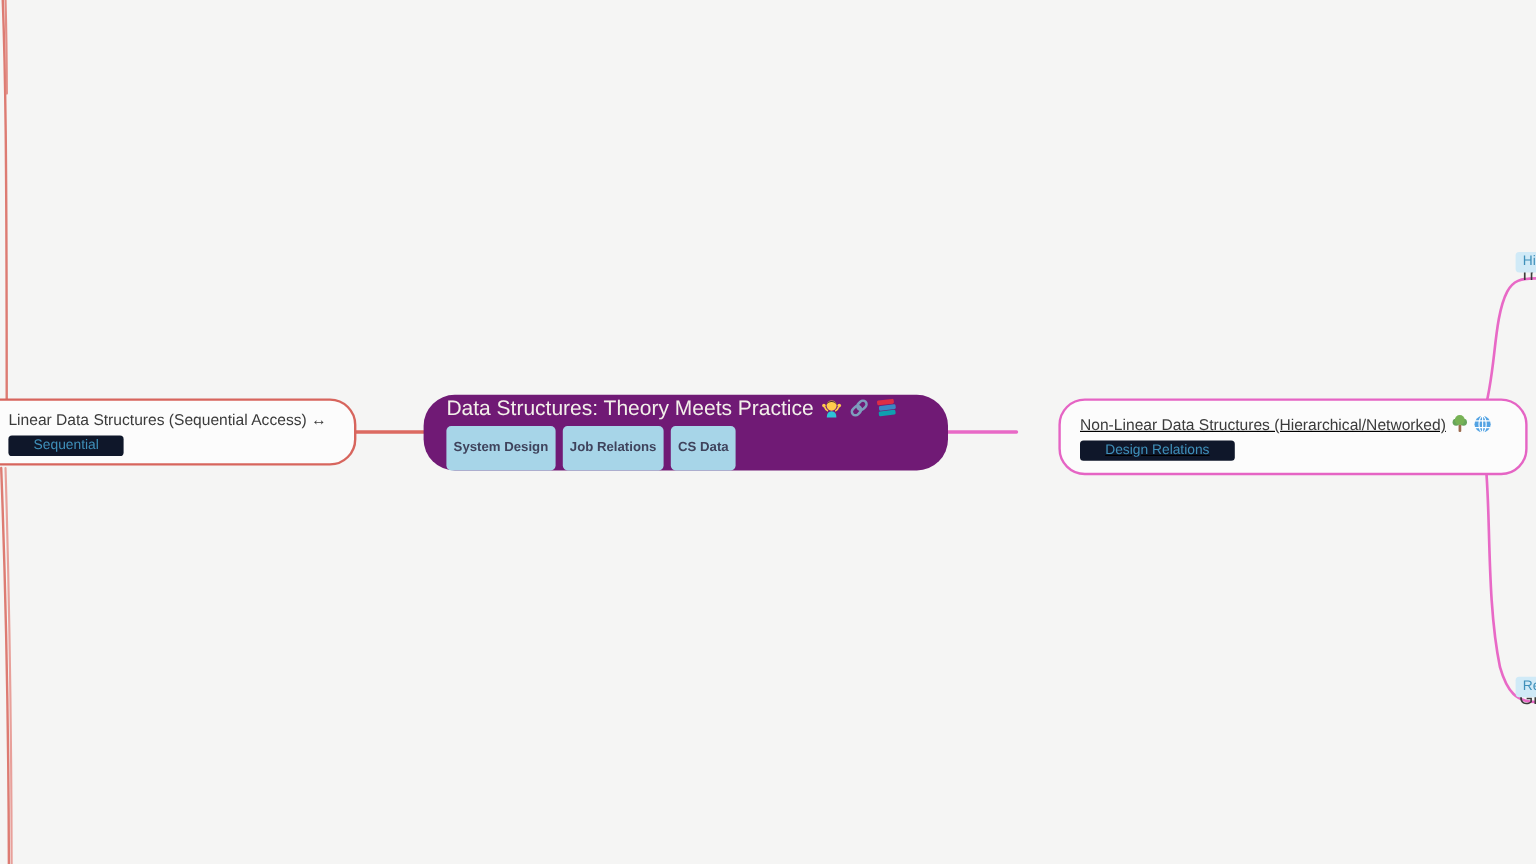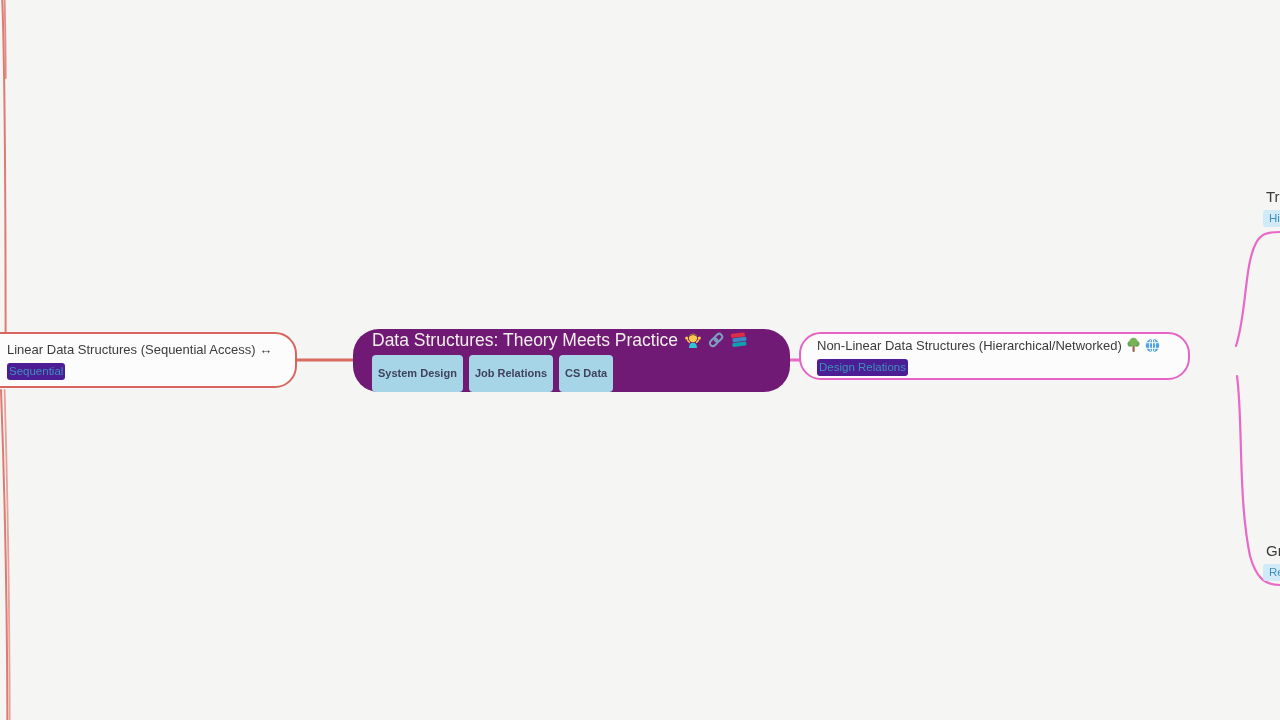--- a/index.html
+++ b/index.html
@@ -29,38 +29,38 @@
 
   
   .branch-node{
     background:#fcfcfc;border-radius:22px;gap:5px;
   }
   .branch-node.left{
     left:-36px;top:332px;width:333px;height:56px;
     border:2px solid #d7655d;padding:4px 14px 4px 41px;
   }
   .branch-node.right{
-    left:799px;top:332px;width:391px;height:48px;
-    border:2px solid #e564c4;padding:4px 14px 4px 16px;
+    left:882px;top:332px;width:391px;height:64px;
+    border:2px solid #e564c4;padding:4px 14px 4px 16px;text-decoration:underline;
   }
   .branch-label{
     color:#3b3b3b;font-size:13px;font-weight:400;line-height:17px;
     display:flex;align-items:center;gap:4px;white-space:nowrap;
   }
   .badge{
-    display:inline-block;background:#4c1d95;color:#3f90ba;
-    font-size:11.5px;font-weight:400;padding:2px 2px;border-radius:3px;
+    display:inline-block;background:#0f172a;color:#3f90ba;
+    font-size:11.5px;font-weight:400;padding:2px 21px;border-radius:3px;
     line-height:13px;white-space:nowrap;align-self:flex-start;
   }
 
   
   .child-fragment{position:absolute;z-index:2;}
   .child-label{
     position:absolute;color:#3b3b3b;font-size:15px;font-weight:500;
-    line-height:17px;white-space:nowrap;
+    line-height:17px;white-space:nowrap;margin-top:32px;
   }
   .child-badge{
     position:absolute;background:#d0eaf7;color:#3f90ba;font-size:11.5px;
     padding:2px 2px 2px 6px;border-radius:3px 0 0 3px;line-height:13px;
     min-width:16px;white-space:nowrap;
   }
   .icon{display:inline-flex;align-items:center;}
 </style>
 </head>
 <body>

